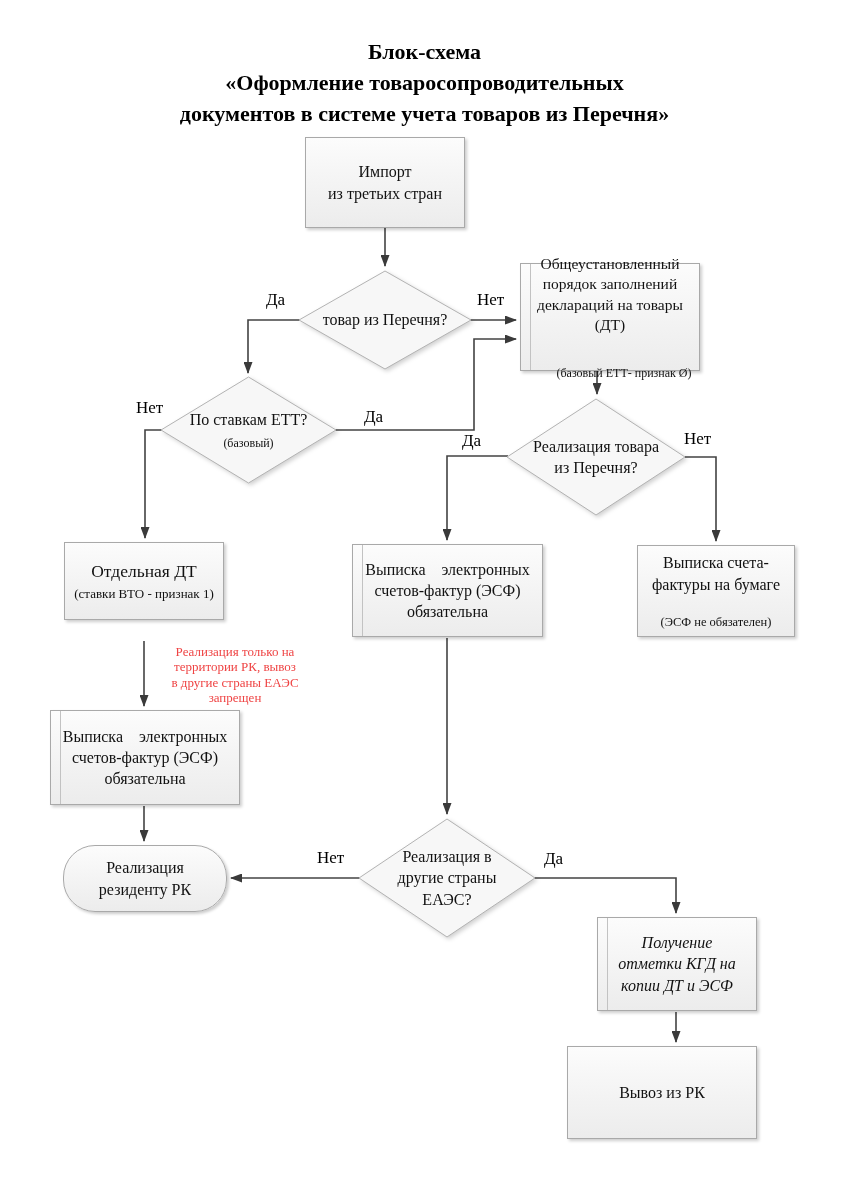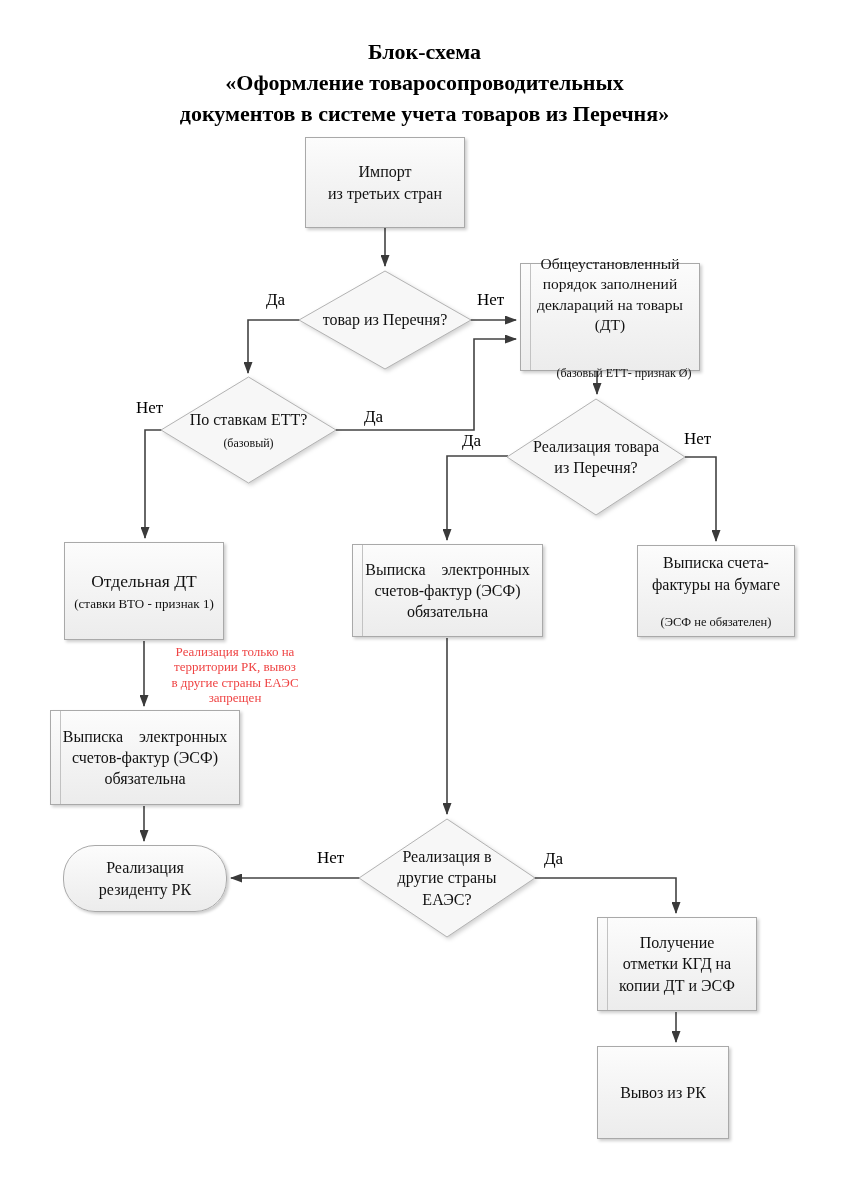--- a/index.html
+++ b/index.html
@@ -81,21 +81,21 @@
   </div>
 
   <div class="node box dbl" style="left:520px;top:263px;width:180px;height:108px;gap:28px;">
     <div class="ntext" style="font-size:15.5px;">Общеустановленный
 порядок заполнений
 деклараций на товары
 (ДТ)</div>
     <div class="note" style="margin-top:2px;margin-left:28px;">(базовый ЕТТ- признак Ø)</div>
   </div>
 
-  <div class="node box" style="left:64px;top:542px;width:160px;height:98px;">
+  <div class="node box" style="left:64px;top:542px;width:160px;height:78px;">
     <div class="ntext big">Отдельная ДТ</div>
     <div class="note" style="font-size:13px;margin-top:3px;">(ставки ВТО - признак 1)</div>
   </div>
 
   <div class="node box dbl" style="left:352px;top:544px;width:191px;height:93px;">
     <div class="ntext">Выписка&nbsp;&nbsp;&nbsp;&nbsp;электронных
 счетов-фактур (ЭСФ)
 обязательна</div>
   </div>
 
@@ -114,27 +114,27 @@
     <div class="ntext">Выписка&nbsp;&nbsp;&nbsp;&nbsp;электронных
 счетов-фактур (ЭСФ)
 обязательна</div>
   </div>
 
   <div class="node box terminator" style="left:63px;top:845px;width:164px;height:67px;">
     <div class="ntext">Реализация
 резиденту РК</div>
   </div>
 
-  <div class="node box dbl" style="left:597px;top:917px;width:160px;height:94px;">
+  <div class="node box dbl" style="left:597px;top:917px;width:160px;height:94px;font-style:italic;">
     <div class="ntext">Получение
 отметки КГД на
 копии ДТ и ЭСФ</div>
   </div>
 
-  <div class="node box" style="left:597px;top:1046px;width:132px;height:93px;">
+  <div class="node box" style="left:567px;top:1046px;width:190px;height:93px;">
     <div class="ntext">Вывоз из РК</div>
   </div>
 
   <div class="node dia" style="left:298px;top:270px;width:174px;height:100px;">
     <svg class="diasvg" width="174" height="100" viewBox="0 0 174 100">
       <polygon points="87,1 173,50 87,99 1,50"></polygon>
     </svg>
     <div class="dtext">
         <div class="ntext">товар из Перечня?</div>
       </div>

